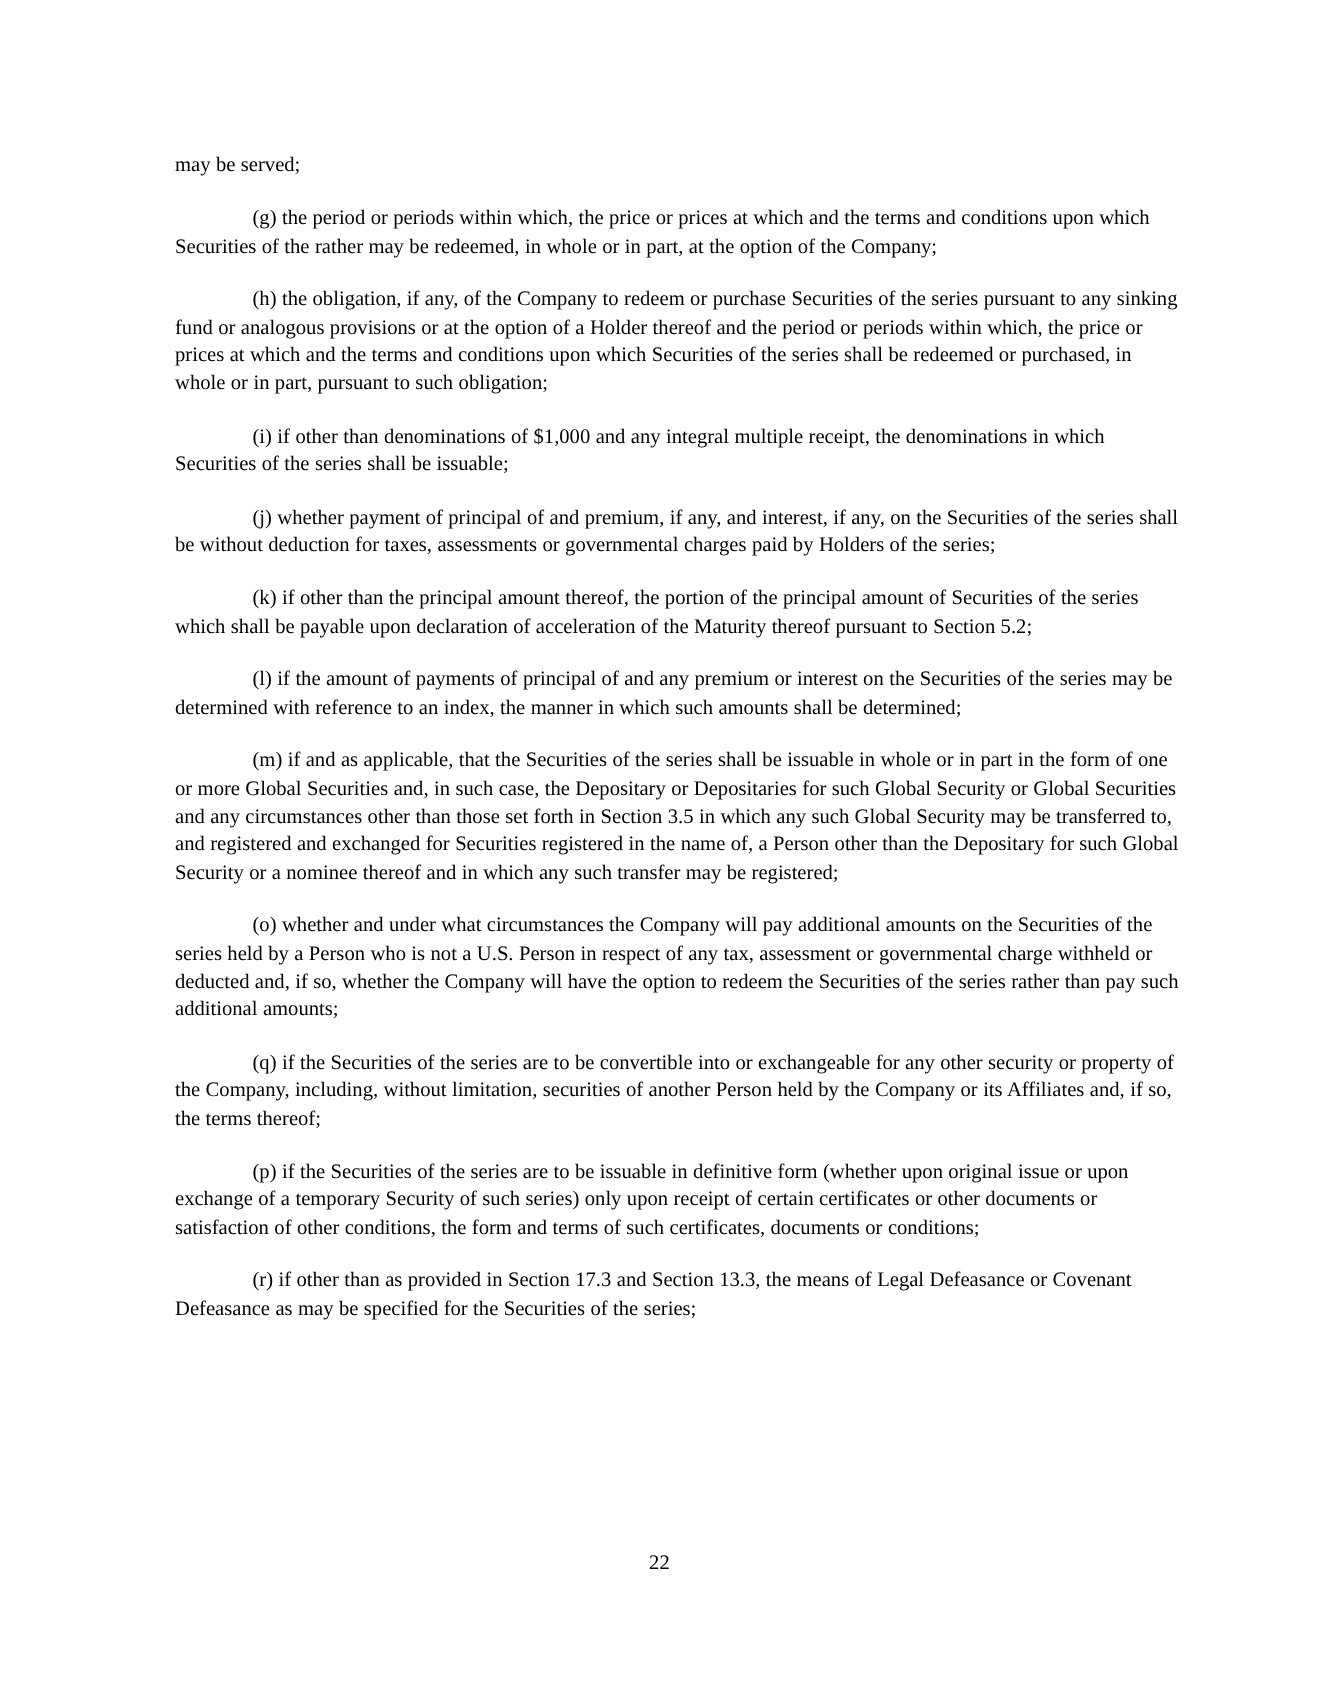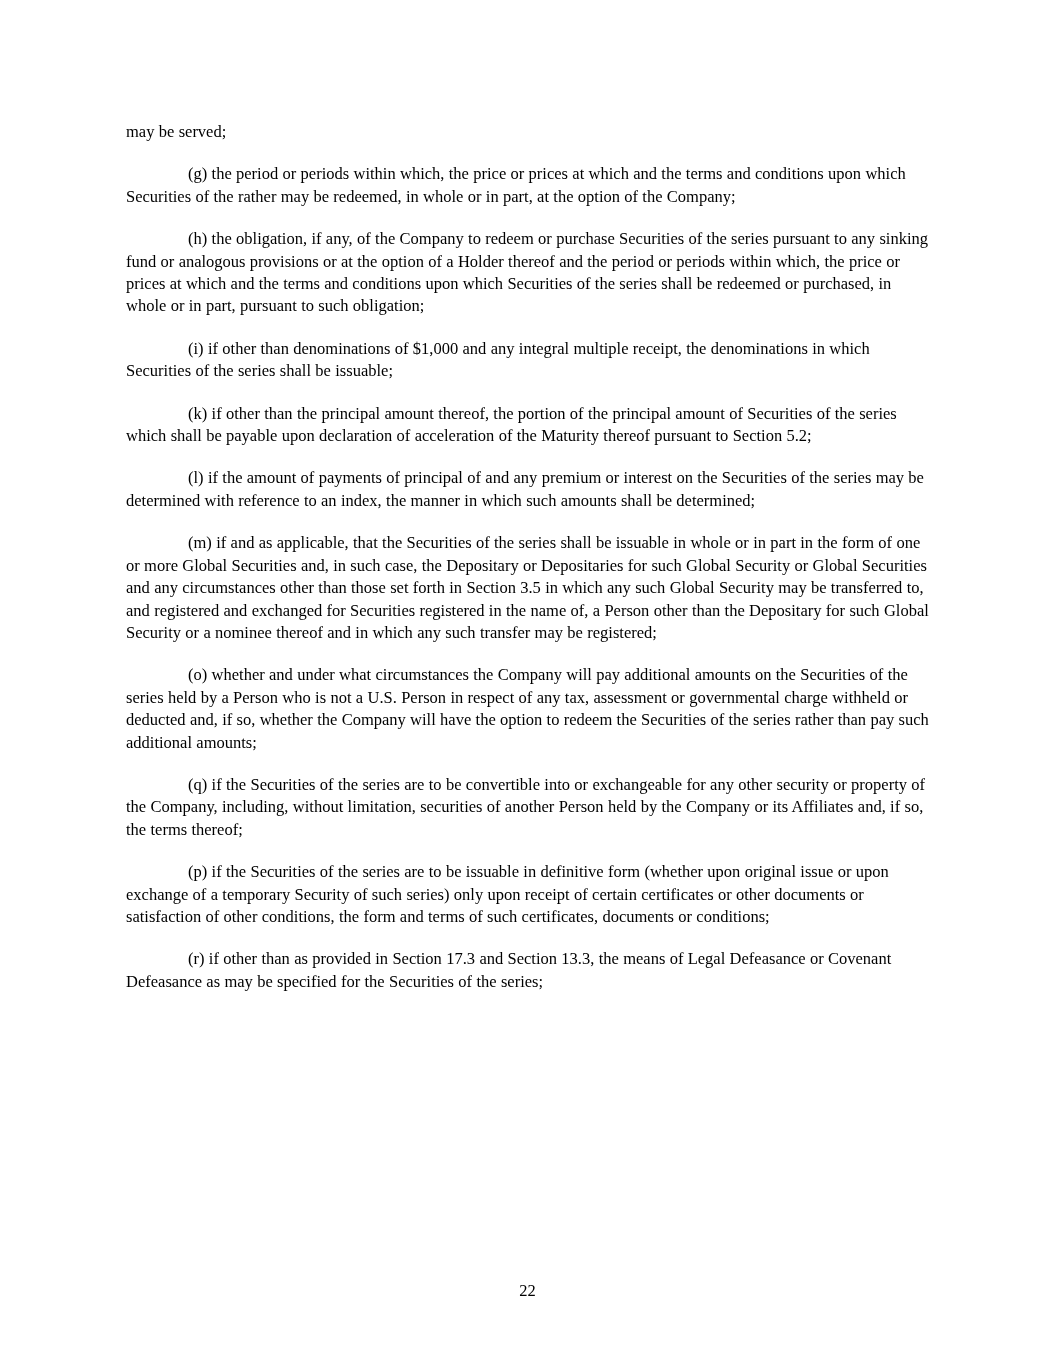--- a/index.html
+++ b/index.html
@@ -14,52 +14,53 @@
   .page {
     position: relative;
     width: 1055px;
     height: 1365px;
     background: #ffffff;
     overflow: hidden;
   }
   .content {
     position: absolute;
     top: 121px;
-    left: 126px;
+    left: 140px;
     width: 807px;
   }
   .para {
     font-size: 16.5px;
     line-height: 22.4px;
     text-align: left;
     margin-bottom: 20px;
     word-spacing: 0.2px;
   }
   .para.indent {
     text-indent: 62px;
   }
   .page-number {
     position: absolute;
     left: 0;
     width: 1055px;
-    top: 1280px;
+    top: 1239px;
     text-align: center;
     font-size: 16.5px;
     line-height: 22px;
   }
 </style>
 </head>
 <body>
 
 <div class="page">
   <div class="content">
     <p class="para">may be served;</p>
     <p class="para indent">(g) the period or periods within which, the price or prices at which and the terms and conditions upon which Securities of the rather may be redeemed, in whole or in part, at the option of the Company;</p>
     <p class="para indent">(h) the obligation, if any, of the Company to redeem or purchase Securities of the series pursuant to any sinking fund or analogous provisions or at the option of a Holder thereof and the period or periods within which, the price or prices at which and the terms and conditions upon which Securities of the series shall be redeemed or purchased, in whole or in part, pursuant to such obligation;</p>
     <p class="para indent">(i) if other than denominations of $1,000 and any integral multiple receipt, the denominations in which Securities of the series shall be issuable;</p>
+    <p class="para indent">(j) whether payment of principal of and premium, if any, and interest, if any, on the Securities of the series shall be without deduction for taxes, assessments or governmental charges paid by Holders of the series;</p>
     <p class="para indent">(k) if other than the principal amount thereof, the portion of the principal amount of Securities of the series which shall be payable upon declaration of acceleration of the Maturity thereof pursuant to Section 5.2;</p>
     <p class="para indent">(l) if the amount of payments of principal of and any premium or interest on the Securities of the series may be determined with reference to an index, the manner in which such amounts shall be determined;</p>
     <p class="para indent">(m) if and as applicable, that the Securities of the series shall be issuable in whole or in part in the form of one or more Global Securities and, in such case, the Depositary or Depositaries for such Global Security or Global Securities and any circumstances other than those set forth in Section 3.5 in which any such Global Security may be transferred to, and registered and exchanged for Securities registered in the name of, a Person other than the Depositary for such Global Security or a nominee thereof and in which any such transfer may be registered;</p>
     <p class="para indent">(o) whether and under what circumstances the Company will pay additional amounts on the Securities of the series held by a Person who is not a U.S. Person in respect of any tax, assessment or governmental charge withheld or deducted and, if so, whether the Company will have the option to redeem the Securities of the series rather than pay such additional amounts;</p>
     <p class="para indent">(q) if the Securities of the series are to be convertible into or exchangeable for any other security or property of the Company, including, without limitation, securities of another Person held by the Company or its Affiliates and, if so, the terms thereof;</p>
     <p class="para indent">(p) if the Securities of the series are to be issuable in definitive form (whether upon original issue or upon exchange of a temporary Security of such series) only upon receipt of certain certificates or other documents or satisfaction of other conditions, the form and terms of such certificates, documents or conditions;</p>
     <p class="para indent">(r) if other than as provided in Section 17.3 and Section 13.3, the means of Legal Defeasance or Covenant Defeasance as may be specified for the Securities of the series;</p>
   </div>
   <div class="page-number">22</div>
 </div>

